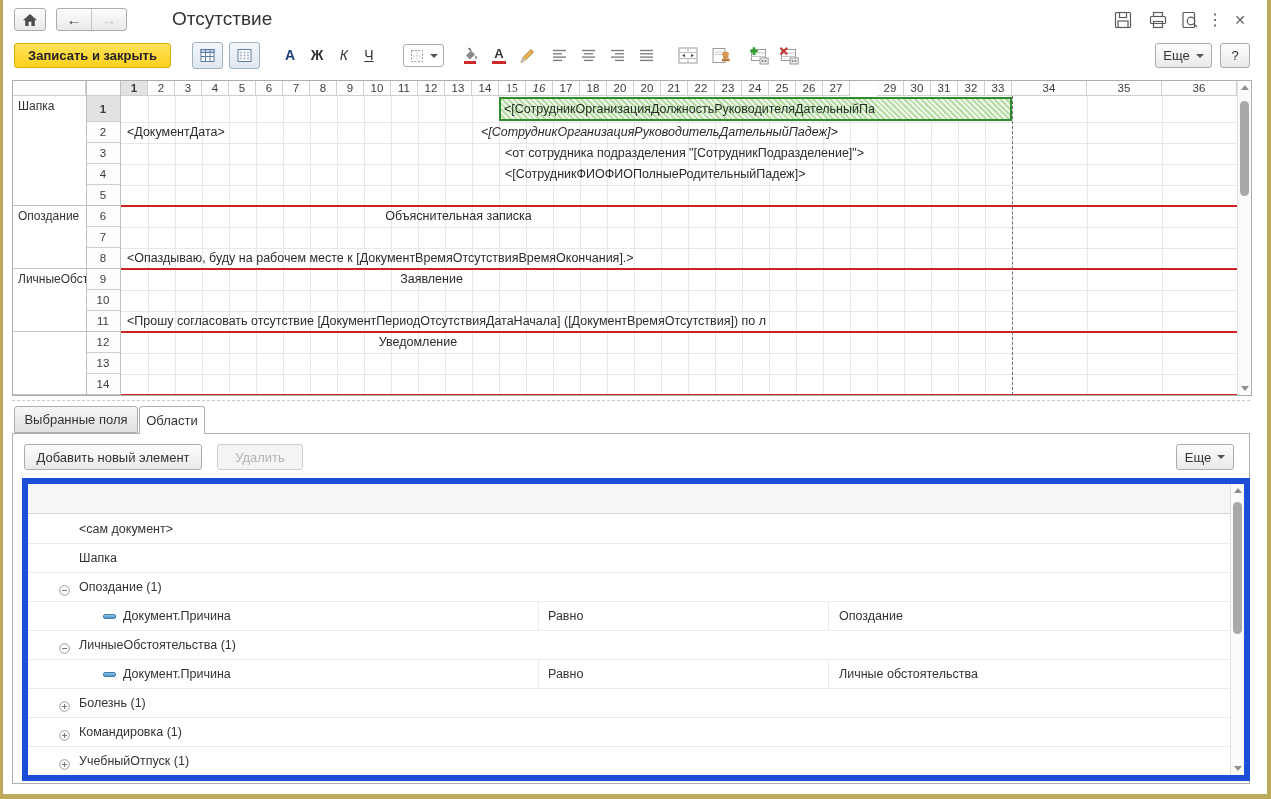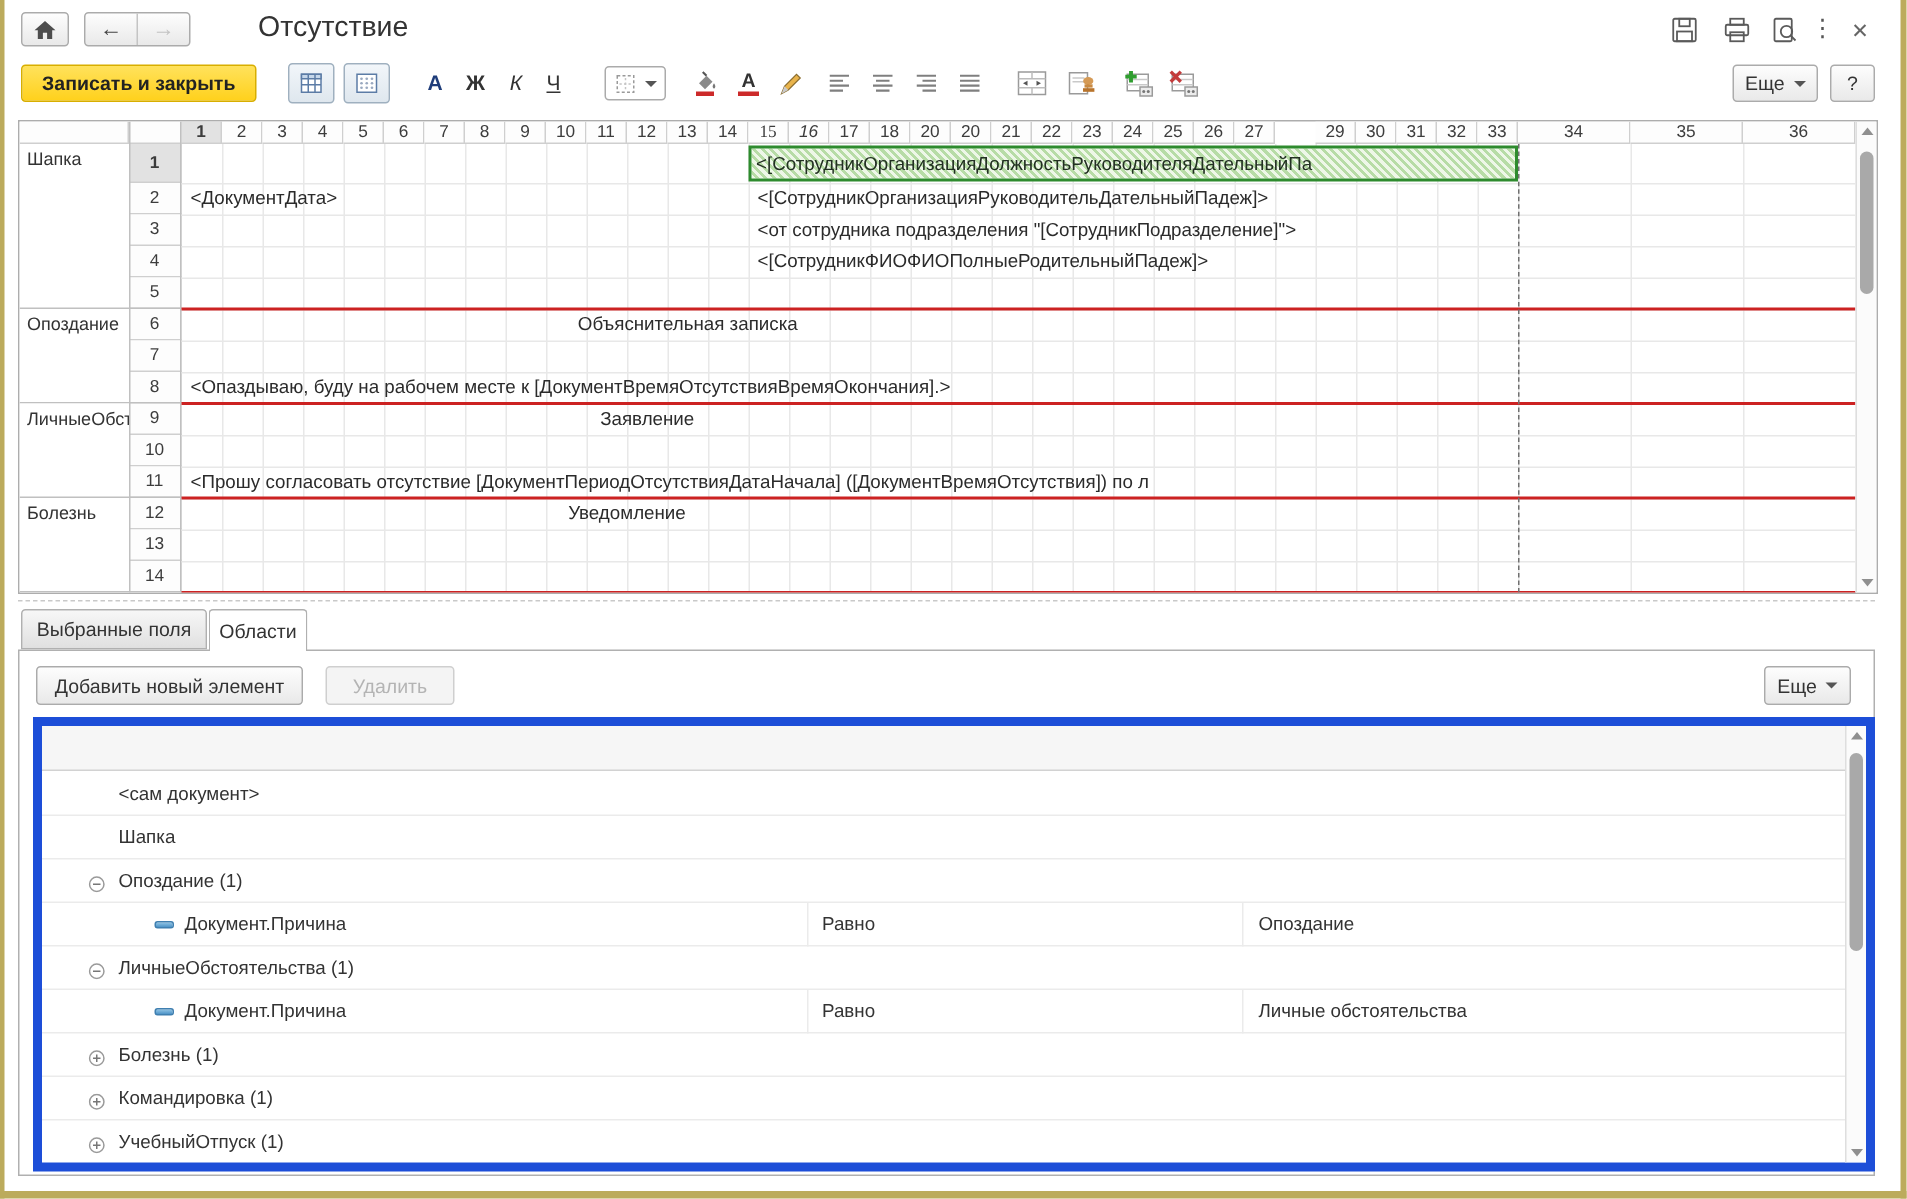--- a/index.html
+++ b/index.html
@@ -377,21 +377,20 @@
     <div class="rhcell" style="left: 73px; top: 230px; width: 35px; height: 21px; position: absolute;">11</div>
     <div class="rhcell" style="left: 73px; top: 251px; width: 35px; height: 21px; position: absolute;">12</div>
     <div class="rhcell" style="left: 73px; top: 272px; width: 35px; height: 21px; position: absolute;">13</div>
     <div class="rhcell" style="left: 73px; top: 293px; width: 35px; height: 21px; position: absolute;">14</div>
     <div class="seclbl" style="left: 0px; top: 15px; width: 73px; height: 110px; position: absolute; overflow: hidden; white-space: nowrap;">Шапка</div>
     <div class="strongline" style="left: 0px; top: 124px; width: 108px; height: 1px; position: absolute;"></div>
     <div class="seclbl" style="left: 0px; top: 125px; width: 73px; height: 63px; position: absolute; overflow: hidden; white-space: nowrap;">Опоздание</div>
     <div class="strongline" style="left: 0px; top: 187px; width: 108px; height: 1px; position: absolute;"></div>
     <div class="seclbl" style="left: 0px; top: 188px; width: 73px; height: 63px; position: absolute; overflow: hidden; white-space: nowrap;">ЛичныеОбст</div>
     <div class="strongline" style="left: 0px; top: 250px; width: 108px; height: 1px; position: absolute;"></div>
-    <div class="seclbl" style="left: 0px; top: 251px; width: 73px; height: 63px; position: absolute; overflow: hidden; white-space: nowrap;">Болезнь</div>
     <div class="strongline" style="left: 0px; top: 313px; width: 108px; height: 1px; position: absolute;"></div>
     <div class="strongline" style="left: 73px; top: 0px; width: 1px; height: 314px; position: absolute;"></div>
     <div class="strongline" style="left: 107px; top: 0px; width: 1px; height: 314px; position: absolute;"></div>
     <div class="gline" style="left: 135px; top: 15px; width: 1px; height: 299px; position: absolute;"></div>
     <div class="gline" style="left: 162px; top: 15px; width: 1px; height: 299px; position: absolute;"></div>
     <div class="gline" style="left: 189px; top: 15px; width: 1px; height: 299px; position: absolute;"></div>
     <div class="gline" style="left: 216px; top: 15px; width: 1px; height: 299px; position: absolute;"></div>
     <div class="gline" style="left: 243px; top: 15px; width: 1px; height: 299px; position: absolute;"></div>
     <div class="gline" style="left: 270px; top: 15px; width: 1px; height: 299px; position: absolute;"></div>
     <div class="gline" style="left: 297px; top: 15px; width: 1px; height: 299px; position: absolute;"></div>
@@ -437,21 +436,21 @@
     <div class="gline" style="left: 108px; top: 251px; width: 1116px; height: 1px; position: absolute;"></div>
     <div class="gline" style="left: 108px; top: 272px; width: 1116px; height: 1px; position: absolute;"></div>
     <div class="gline" style="left: 108px; top: 293px; width: 1116px; height: 1px; position: absolute;"></div>
     <div class="redline" style="left: 108px; top: 124px; width: 1116px; height: 2px; position: absolute;"></div>
     <div class="redline" style="left: 108px; top: 187px; width: 1116px; height: 2px; position: absolute;"></div>
     <div class="redline" style="left: 108px; top: 250px; width: 1116px; height: 2px; position: absolute;"></div>
     <div class="redline" style="left: 108px; top: 313px; width: 1116px; height: 2px; position: absolute;"></div>
     <div class="pagebreak-v" style="left: 999px; top: 15px; width: 0px; height: 299px; position: absolute;"></div>
     <div class="selcell" style="left: 486px; top: 16px; width: 513px; height: 24px; position: absolute; line-height: 20px;">&lt;[СотрудникОрганизацияДолжностьРуководителяДательныйПа</div>
     <div class="celltext" style="left: 114px; top: 41px; height: 21px; position: absolute; line-height: 21px;">&lt;ДокументДата&gt;</div>
-    <div class="celltext" style="left: 492px; top: 41px; height: 21px; position: absolute; line-height: 21px;">&lt;[СотрудникОрганизацияРуководительДательныйПадеж]&gt;</div>
+    <div class="celltext" style="left: 468px; top: 41px; height: 21px; position: absolute; line-height: 21px; font-style: italic;">&lt;[СотрудникОрганизацияРуководительДательныйПадеж]&gt;</div>
     <div class="celltext" style="left: 492px; top: 62px; height: 21px; position: absolute; line-height: 21px;">&lt;от сотрудника подразделения "[СотрудникПодразделение]"&gt;</div>
     <div class="celltext" style="left: 492px; top: 83px; height: 21px; position: absolute; line-height: 21px;">&lt;[СотрудникФИОФИОПолныеРодительныйПадеж]&gt;</div>
     <div class="celltext" style="left: 108px; top: 125px; width: 675px; height: 21px; position: absolute; text-align: center; line-height: 21px;">Объяснительная записка</div>
     <div class="celltext" style="left: 114px; top: 167px; height: 21px; position: absolute; line-height: 21px;">&lt;Опаздываю, буду на рабочем месте к [ДокументВремяОтсутствияВремяОкончания].&gt;</div>
     <div class="celltext" style="left: 114px; top: 230px; height: 21px; position: absolute; line-height: 21px; width: 888px; overflow: hidden;">&lt;Прошу согласовать отсутствие [ДокументПериодОтсутствияДатаНачала] ([ДокументВремяОтсутствия]) по л</div>
     <div class="celltext" style="left: 108px; top: 188px; width: 621px; height: 21px; position: absolute; text-align: center; line-height: 21px;">Заявление</div>
     <div class="celltext" style="left: 108px; top: 251px; width: 594px; height: 21px; position: absolute; text-align: center; line-height: 21px;">Уведомление</div>
   </div>
 <div id="splitter"></div>
 

